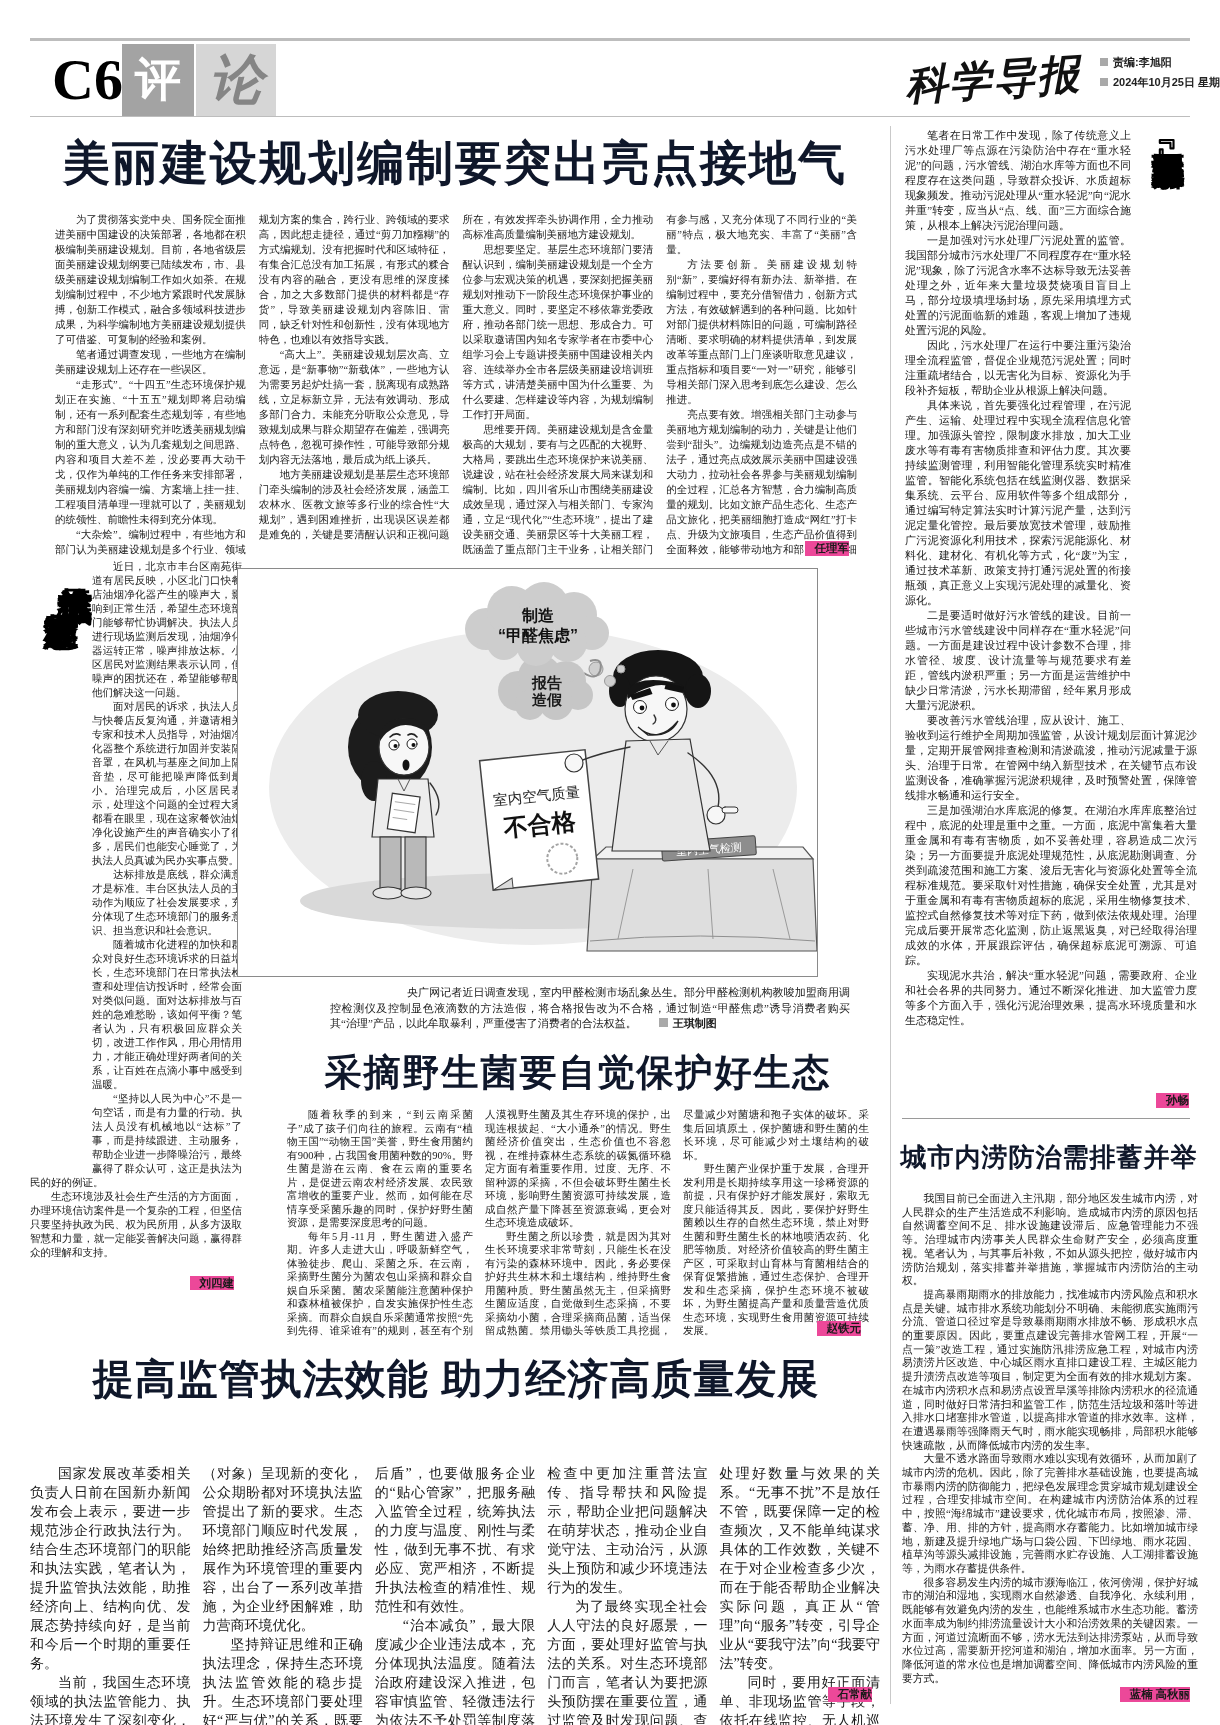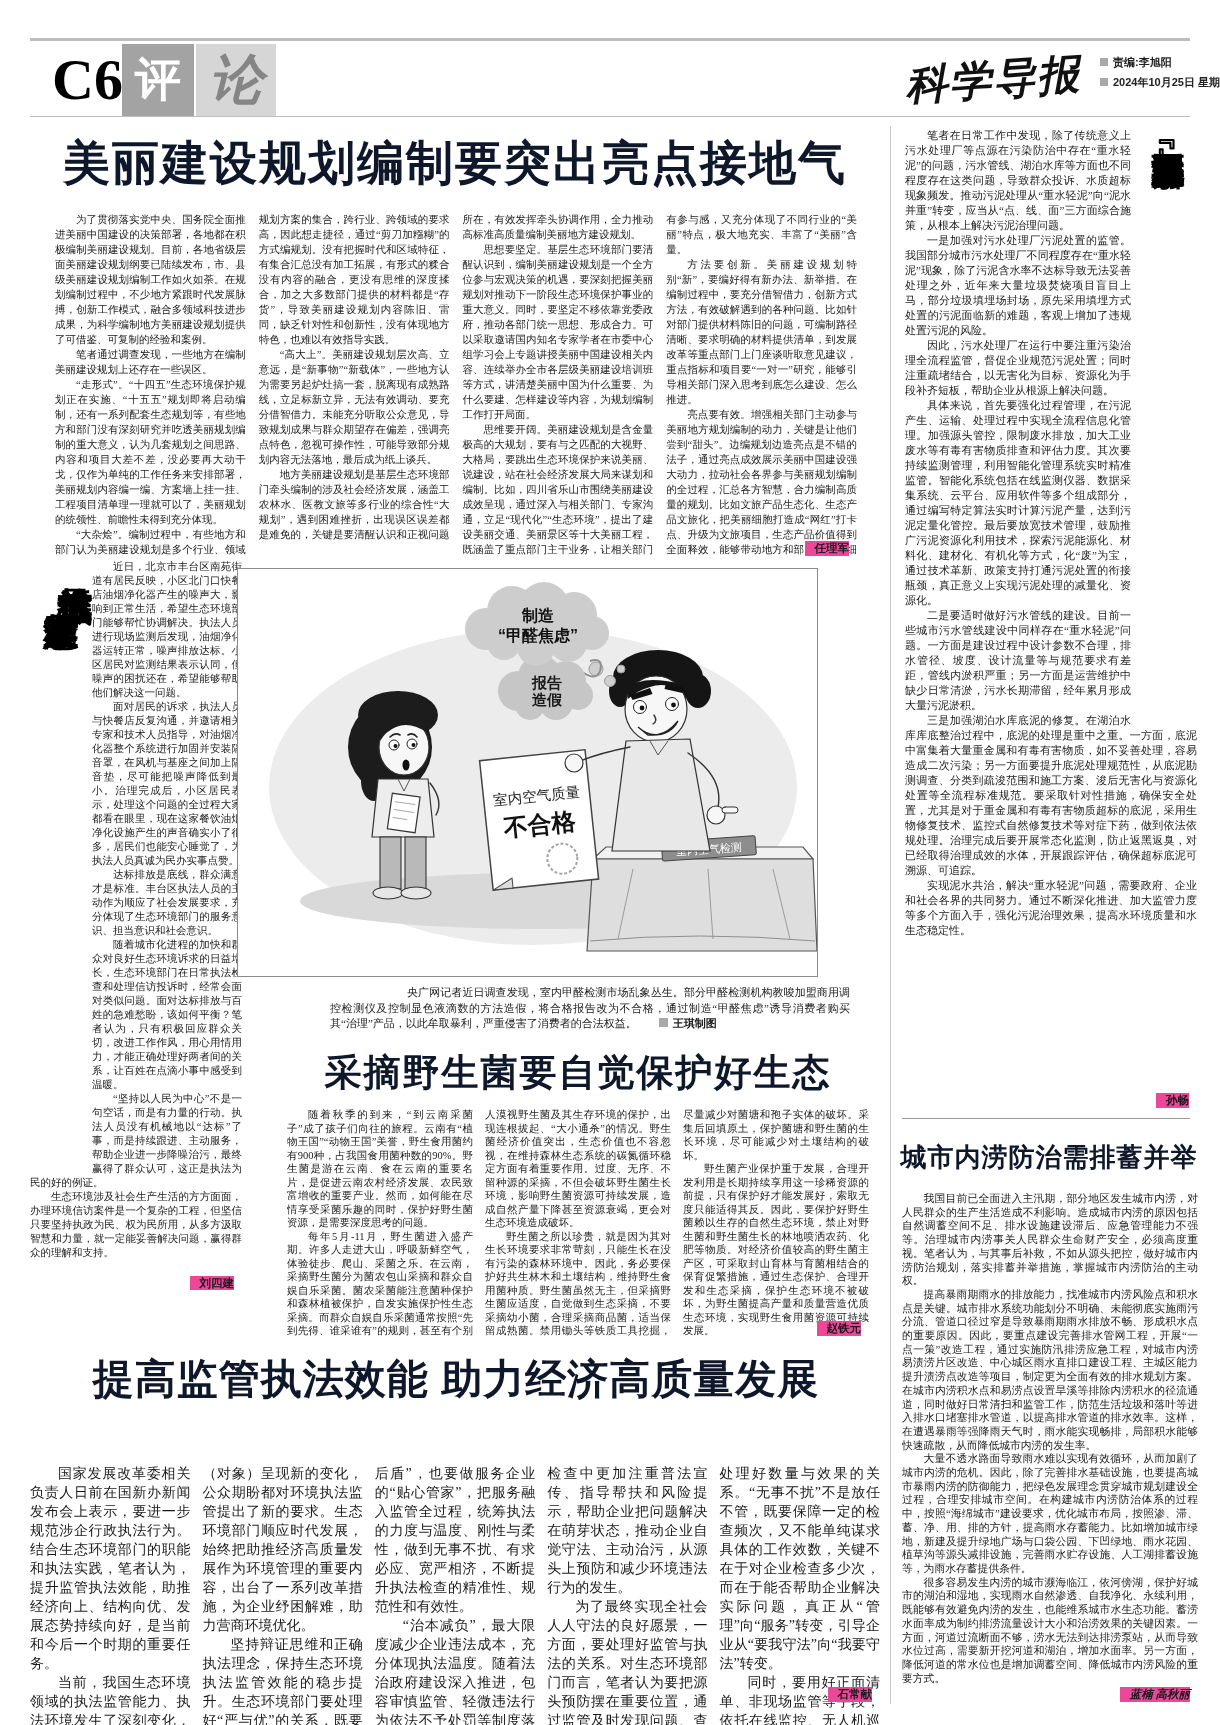--- a/index.html
+++ b/index.html
@@ -66,21 +66,21 @@
 
 <div class="abs" style="left:890px;top:126px;width:1px;height:1578px;background:#c9c9c9;"></div>
 
 <div class="abs headline" style="left:55px;top:132px;width:800px;font-size:47px;letter-spacing:2px;">美丽建设规划编制要突出亮点接地气</div>
 
 <div class="abs art cols4" id="main-body" style="left:55px;top:212px;width:802px;height:346px;font-size:10.5px;line-height:15px;">
     <p>为了贯彻落实党中央、国务院全面推进美丽中国建设的决策部署，各地都在积极编制美丽建设规划。目前，各地省级层面美丽建设规划纲要已陆续发布，市、县级美丽建设规划编制工作如火如荼。在规划编制过程中，不少地方紧跟时代发展脉搏，创新工作模式，融合多领域科技进步成果，为科学编制地方美丽建设规划提供了可借鉴、可复制的经验和案例。</p>
     <p>笔者通过调查发现，一些地方在编制美丽建设规划上还存在一些误区。</p>
     <p>“走形式”。“十四五”生态环境保护规划正在实施、“十五五”规划即将启动编制，还有一系列配套生态规划等，有些地方和部门没有深刻研究并吃透美丽规划编制的重大意义，认为几套规划之间思路、内容和项目大差不差，没必要再大动干戈，仅作为单纯的工作任务来安排部署，美丽规划内容编一编、方案墙上挂一挂、工程项目清单理一理就可以了，美丽规划的统领性、前瞻性未得到充分体现。</p>
     <p>“大杂烩”。编制过程中，有些地方和部门认为美丽建设规划是多个行业、领域规划方案的集合，跨行业、跨领域的要求高，因此想走捷径，通过“剪刀加糨糊”的方式编规划。没有把握时代和区域特征，有集合汇总没有加工拓展，有形式的糅合没有内容的融合，更没有思维的深度揉合，加之大多数部门提供的材料都是“存货”，导致美丽建设规划内容陈旧、雷同，缺乏针对性和创新性，没有体现地方特色，也难以有效指导实践。</p>
-    <p>“高大上”。美丽建设规划层次高、立意远，是“新事物”“新载体”，一些地方认为需要另起炉灶搞一套，脱离现有成熟路线，立足标新立异，无法有效调动、要充分借智借力。未能充分听取公众意见，导致规划成果与群众期望存在偏差，强调亮点特色，忽视可操作性，可能导致部分规划内容无法落地，最后成为纸上谈兵。</p>
+    <p>“高大上”。美丽建设规划层次高、立意远，是“新事物”“新载体”，一些地方认为需要另起炉灶搞一套，脱离现有成熟路线，立足标新立异，无法有效调动、形成多部门合力。未能充分听取公众意见，导致规划成果与群众期望存在偏差，强调亮点特色，忽视可操作性，可能导致部分规划内容无法落地，最后成为纸上谈兵。</p>
     <p>地方美丽建设规划是基层生态环境部门牵头编制的涉及社会经济发展，涵盖工农林水、医教文旅等多行业的综合性“大规划”，遇到困难挫折，出现误区误差都是难免的，关键是要清醒认识和正视问题所在，有效发挥牵头协调作用，全力推动高标准高质量编制美丽地方建设规划。</p>
     <p>思想要坚定。基层生态环境部门要清醒认识到，编制美丽建设规划是一个全方位参与宏观决策的机遇，要深刻把握美丽规划对推动下一阶段生态环境保护事业的重大意义。同时，要坚定不移依靠党委政府，推动各部门统一思想、形成合力。可以采取邀请国内知名专家学者在市委中心组学习会上专题讲授美丽中国建设相关内容、连续举办全市各层级美丽建设培训班等方式，讲清楚美丽中国为什么重要、为什么要建、怎样建设等内容，为规划编制工作打开局面。</p>
     <p>思维要开阔。美丽建设规划是含金量极高的大规划，要有与之匹配的大视野、大格局，要跳出生态环境保护来说美丽、说建设，站在社会经济发展大局来谋划和编制。比如，四川省乐山市围绕美丽建设成效呈现，通过深入与相关部门、专家沟通，立足“现代化”“生态环境”，提出了建设美丽交通、美丽景区等十大美丽工程，既涵盖了重点部门主干业务，让相关部门有参与感，又充分体现了不同行业的“美丽”特点，极大地充实、丰富了“美丽”含量。</p>
     <p>方法要创新。美丽建设规划特别“新”，要编好得有新办法、新举措。在编制过程中，要充分借智借力，创新方式方法，有效破解遇到的各种问题。比如针对部门提供材料陈旧的问题，可编制路径清晰、要求明确的材料提供清单，到发展改革等重点部门上门座谈听取意见建议，重点指标和项目要“一对一”研究，能够引导相关部门深入思考到底怎么建设、怎么推进。</p>
     <p>亮点要有效。增强相关部门主动参与美丽地方规划编制的动力，关键是让他们尝到“甜头”。边编规划边造亮点是不错的法子，通过亮点成效展示美丽中国建设强大动力，拉动社会各界参与美丽规划编制的全过程，汇总各方智慧，合力编制高质量的规划。比如文旅产品生态化、生态产品文旅化，把美丽细胞打造成“网红”打卡点、升级为文旅项目，生态产品价值得到全面释效，能够带动地方和部门在美丽细胞项目如何建设方面积极出点子，从而解决美丽建设项目不大、工程不多的难题。</p>
   </div>
 <div class="abs" style="left:55px;top:212px;width:802px;height:346px;pointer-events:none;">
   <span class="byline">任理军</span>
 </div>
 
@@ -101,20 +101,21 @@
 </div>
 
 <div class="abs art" id="right-art" style="left:905px;top:128px;width:292px;height:982px;font-size:11px;line-height:15px;">
   <div class="vtitle" id="right-vtitle">从三方面着手解决『重水轻泥』问题</div>
   <div>
       <p>笔者在日常工作中发现，除了传统意义上污水处理厂等点源在污染防治中存在“重水轻泥”的问题，污水管线、湖泊水库等方面也不同程度存在这类问题，导致群众投诉、水质超标现象频发。推动污泥处理从“重水轻泥”向“泥水并重”转变，应当从“点、线、面”三方面综合施策，从根本上解决污泥治理问题。</p>
       <p>一是加强对污水处理厂污泥处置的监管。我国部分城市污水处理厂不同程度存在“重水轻泥”现象，除了污泥含水率不达标导致无法妥善处理之外，近年来大量垃圾焚烧项目盲目上马，部分垃圾填埋场封场，原先采用填埋方式处置的污泥面临新的难题，客观上增加了违规处置污泥的风险。</p>
       <p>因此，污水处理厂在运行中要注重污染治理全流程监管，督促企业规范污泥处置；同时注重疏堵结合，以无害化为目标、资源化为手段补齐短板，帮助企业从根源上解决问题。</p>
       <p>具体来说，首先要强化过程管理，在污泥产生、运输、处理过程中实现全流程信息化管理。加强源头管控，限制废水排放，加大工业废水等有毒有害物质排查和评估力度。其次要持续监测管理，利用智能化管理系统实时精准监管。智能化系统包括在线监测仪器、数据采集系统、云平台、应用软件等多个组成部分，通过编写特定算法实时计算污泥产量，达到污泥定量化管控。最后要放宽技术管理，鼓励推广污泥资源化利用技术，探索污泥能源化、材料化、建材化、有机化等方式，化“废”为宝，通过技术革新、政策支持打通污泥处置的衔接瓶颈，真正意义上实现污泥处理的减量化、资源化。</p>
       <p>二是要适时做好污水管线的建设。目前一些城市污水管线建设中同样存在“重水轻泥”问题。一方面是建设过程中设计参数不合理，排水管径、坡度、设计流量等与规范要求有差距，管线内淤积严重；另一方面是运营维护中缺少日常清淤，污水长期滞留，经年累月形成大量污泥淤积。</p>
+      <p>要改善污水管线治理，应从设计、施工、验收到运行维护全周期加强监管，从设计规划层面计算泥沙量，定期开展管网排查检测和清淤疏浚，推动污泥减量于源头、治理于日常。在管网中纳入新型技术，在关键节点布设监测设备，准确掌握污泥淤积规律，及时预警处置，保障管线排水畅通和运行安全。</p>
       <p>三是加强湖泊水库底泥的修复。在湖泊水库库底整治过程中，底泥的处理是重中之重。一方面，底泥中富集着大量重金属和有毒有害物质，如不妥善处理，容易造成二次污染；另一方面要提升底泥处理规范性，从底泥勘测调查、分类到疏浚范围和施工方案、浚后无害化与资源化处置等全流程标准规范。要采取针对性措施，确保安全处置，尤其是对于重金属和有毒有害物质超标的底泥，采用生物修复技术、监控式自然修复技术等对症下药，做到依法依规处理。治理完成后要开展常态化监测，防止返黑返臭，对已经取得治理成效的水体，开展跟踪评估，确保超标底泥可溯源、可追踪。</p>
       <p>实现泥水共治，解决“重水轻泥”问题，需要政府、企业和社会各界的共同努力。通过不断深化推进、加大监管力度等多个方面入手，强化污泥治理效果，提高水环境质量和水生态稳定性。</p>
     </div>
   <span class="byline">孙畅</span>
 </div>
 
 <div class="abs" style="left:902px;top:1118px;width:288px;height:1px;background:#9a9a9a;"></div>
 
 <div class="abs" id="cartoon-box">
 <svg width="579" height="407" viewBox="0 0 579 407">
@@ -262,15 +263,15 @@
 </div>
 
 <div class="abs headline" style="left:900px;top:1140px;width:298px;font-size:26px;letter-spacing:1px;">城市内涝防治需排蓄并举</div>
 
 <div class="abs art" id="flood-body" style="left:902px;top:1192px;width:296px;height:512px;font-size:10.8px;line-height:13.7px;">
     <p>我国目前已全面进入主汛期，部分地区发生城市内涝，对人民群众的生产生活造成不利影响。造成城市内涝的原因包括自然调蓄空间不足、排水设施建设滞后、应急管理能力不强等。治理城市内涝事关人民群众生命财产安全，必须高度重视。笔者认为，与其事后补救，不如从源头把控，做好城市内涝防治规划，落实排蓄并举措施，掌握城市内涝防治的主动权。</p>
     <p>提高暴雨期雨水的排放能力，找准城市内涝风险点和积水点是关键。城市排水系统功能划分不明确、未能彻底实施雨污分流、管道口径过窄是导致暴雨期雨水排放不畅、形成积水点的重要原因。因此，要重点建设完善排水管网工程，开展“一点一策”改造工程，通过实施防汛排涝应急工程，对城市内涝易渍涝片区改造、中心城区雨水直排口建设工程、主城区能力提升渍涝点改造等项目，制定更为全面有效的排水规划方案。在城市内涝积水点和易涝点设置旱溪等排除内涝积水的径流通道，同时做好日常清扫和监管工作，防范生活垃圾和落叶等进入排水口堵塞排水管道，以提高排水管道的排水效率。这样，在遭遇暴雨等强降雨天气时，雨水能实现畅排，局部积水能够快速疏散，从而降低城市内涝的发生率。</p>
     <p>大量不透水路面导致雨水难以实现有效循环，从而加剧了城市内涝的危机。因此，除了完善排水基础设施，也要提高城市暴雨内涝的防御能力，把绿色发展理念贯穿城市规划建设全过程，合理安排城市空间。在构建城市内涝防治体系的过程中，按照“海绵城市”建设要求，优化城市布局，按照渗、滞、蓄、净、用、排的方针，提高雨水存蓄能力。比如增加城市绿地，新建及提升绿地广场与口袋公园、下凹绿地、雨水花园、植草沟等源头减排设施，完善雨水贮存设施、人工湖排蓄设施等，为雨水存蓄提供条件。</p>
     <p>很多容易发生内涝的城市濒海临江，依河傍湖，保护好城市的湖泊和湿地，实现雨水自然渗透、自我净化、永续利用，既能够有效避免内涝的发生，也能维系城市水生态功能。蓄涝水面率成为制约排涝流量设计大小和治涝效果的关键因素。一方面，河道过流断面不够，涝水无法到达排涝泵站，从而导致水位过高，需要新开挖河道和湖泊，增加水面率。另一方面，降低河道的常水位也是增加调蓄空间、降低城市内涝风险的重要方式。</p>
   </div>
-<div class="abs" style="left:902px;top:1192px;width:296px;height:512px;pointer-events:none;font-style:italic;">
+<div class="abs" style="left:902px;top:1192px;width:296px;height:512px;pointer-events:none;">
   <span class="byline">蓝楠 高秋丽</span>
 </div>
 
 </body></html>

